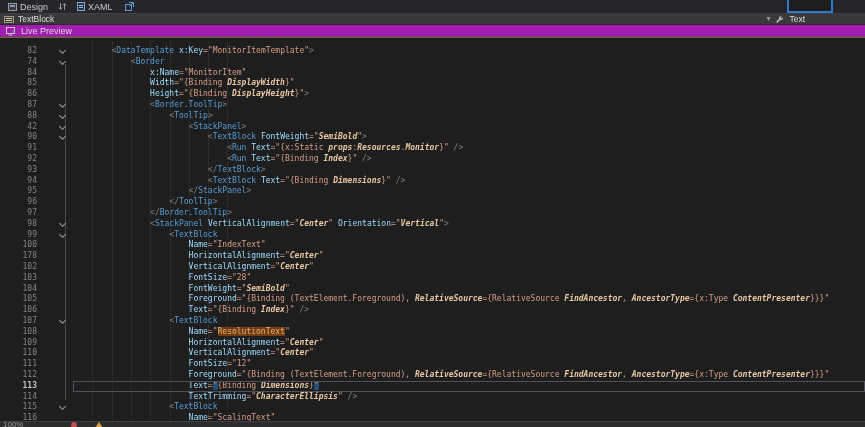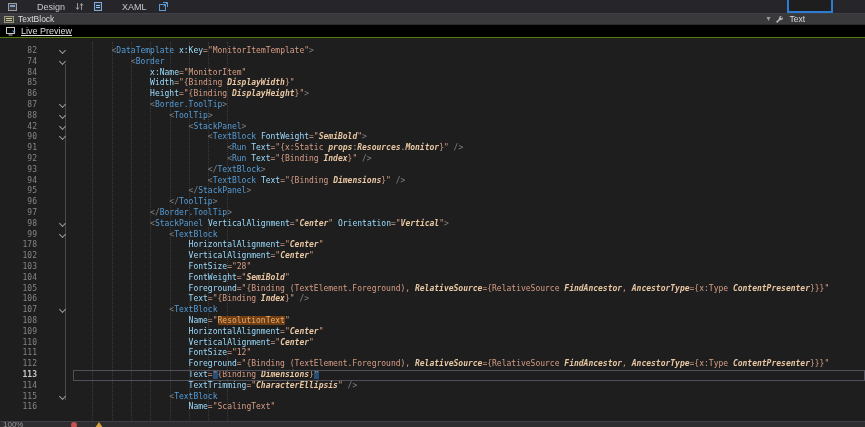--- a/index.html
+++ b/index.html
@@ -9,21 +9,21 @@
     font-family:"Liberation Sans",sans-serif;
     -webkit-font-smoothing:antialiased;
   }
   
   .tabbar{
     position:absolute;top:0;left:0;right:0;height:13px;
     background:#26262A;border-bottom:1px solid #3F3F46;
     display:flex;align-items:center;
     font-size:9px;color:#C8C8C8;
   }
-  .tab{display:flex;align-items:center;gap:20px;padding:0 8px;height:100%;cursor:default;}
+  .tab{display:flex;align-items:center;gap:3px;padding:0 8px;height:100%;cursor:default;}
   .ic-design{width:9px;height:8px;border:1px solid #9C9CA4;background:#3A3A40;box-sizing:border-box;position:relative;}
   .ic-design:after{content:"";position:absolute;left:1px;top:1px;width:5px;height:2px;background:#7A9EC8;}
   .ic-swap{margin:0 2px;display:flex;align-items:center;}
   .ic-xamldoc{width:8px;height:9px;border:1px solid #7FA9D6;background:#2A3340;box-sizing:border-box;position:relative;}
   .ic-xamldoc:after{content:"";position:absolute;left:1px;top:2px;width:4px;height:1px;background:#9CC3EA;box-shadow:0 2px 0 #9CC3EA;}
   .ic-popout{margin-left:4px;display:flex;align-items:center;}
   .blue-box{
     position:absolute;left:787px;top:-3px;width:42px;height:12px;
     border:2px solid #2E7BD4;background:#1E1E1E;
   }
@@ -34,23 +34,23 @@
     display:flex;align-items:center;font-size:8.5px;color:#DCDCDC;
   }
   .pathbar .left{display:flex;align-items:center;gap:4px;padding-left:4px;flex:1;}
   .ic-textblock{width:10px;height:7px;border:1px solid #9A9A7E;background:#4A463C;box-sizing:border-box;position:relative;}
   .ic-textblock:after{content:"";position:absolute;left:1px;top:1px;width:6px;height:1px;background:#C8C8A8;box-shadow:0 2px 0 #C8C8A8;}
   .pathbar .right{display:flex;align-items:center;gap:5px;padding-right:60px;}
   .caret{color:#9A9A9A;font-size:8px;line-height:8px;}
   
   .previewbar{
     position:absolute;top:25px;left:0;right:0;height:12px;
-    background:#000000;border-bottom:4px solid #4d7c0f;
+    background:#a21caf;border-bottom:4px solid #4d7c0f;
     display:flex;align-items:center;gap:4px;padding-left:6px;
-    font-size:9px;color:#DCDCDC;text-decoration:underline;
+    font-size:9px;color:#DCDCDC;
   }
   
   .editor{
     position:absolute;top:38px;left:0;right:0;bottom:5px;
     background:#1E1E1E;overflow:hidden;
     font-family:"DejaVu Sans Mono","Liberation Mono",monospace;
     font-size:8px;line-height:10.8px;
   }
   .guides{position:absolute;top:0;bottom:0;left:0;right:0;pointer-events:none;}
   .guide{position:absolute;top:4px;bottom:0;width:0;border-left:1px dotted #3A3A3A;}
@@ -251,20 +251,25 @@
         <span class="code-text"><span class="tk-p">                </span><span class="tk-d">&lt;</span><span class="tk-t">StackPanel</span><span class="tk-p"> </span><span class="tk-a">VerticalAlignment</span><span class="tk-s">="</span><span class="tk-b">Center</span><span class="tk-s">"</span><span class="tk-p"> </span><span class="tk-a">Orientation</span><span class="tk-s">="</span><span class="tk-b">Vertical</span><span class="tk-s">"</span><span class="tk-d">&gt;</span></span>
       </div>
       <div class="code-row">
         <span class="ln">99</span>
         <span class="fold">
           <span class="chev"></span>
         </span>
         <span class="code-text"><span class="tk-p">                    </span><span class="tk-d">&lt;</span><span class="tk-t">TextBlock</span></span>
       </div>
       <div class="code-row">
+        <span class="ln">100</span>
+        <span class="fold"></span>
+        <span class="code-text"><span class="tk-p">                        </span><span class="tk-a">Name</span><span class="tk-s">="IndexText"</span></span>
+      </div>
+      <div class="code-row">
         <span class="ln">178</span>
         <span class="fold"></span>
         <span class="code-text"><span class="tk-p">                        </span><span class="tk-a">HorizontalAlignment</span><span class="tk-s">="</span><span class="tk-b">Center</span><span class="tk-s">"</span></span>
       </div>
       <div class="code-row">
         <span class="ln">102</span>
         <span class="fold"></span>
         <span class="code-text"><span class="tk-p">                        </span><span class="tk-a">VerticalAlignment</span><span class="tk-s">="</span><span class="tk-b">Center</span><span class="tk-s">"</span></span>
       </div>
       <div class="code-row">

